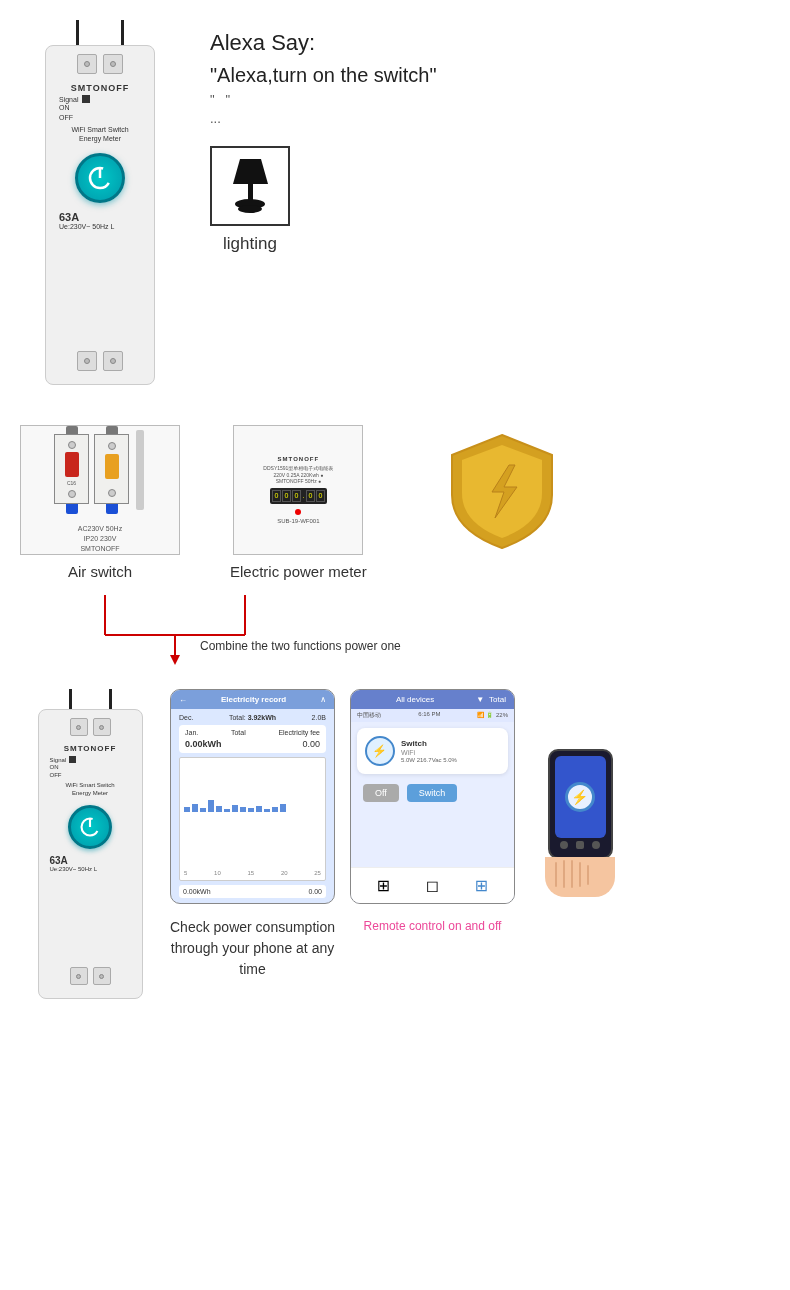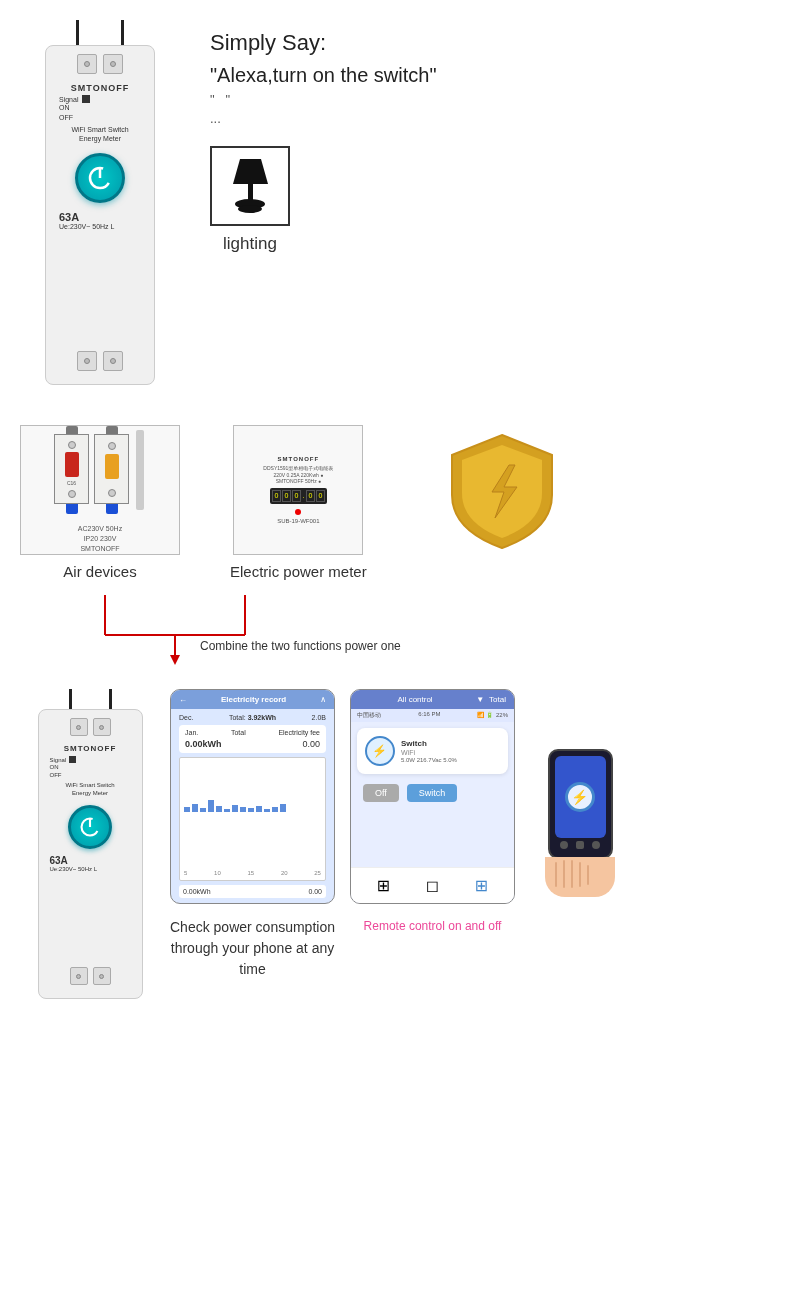--- a/index.html
+++ b/index.html
@@ -249,21 +249,21 @@
               <div style="width:6px;height:6px;border:1px solid #888;border-radius:50%;background:#bbb;"></div>
             </div>
           <div style="width:20px; height:20px; background:#ddd; border:1px solid #aaa; border-radius:2px; display:flex; align-items:center; justify-content:center;">
               <div style="width:6px;height:6px;border:1px solid #888;border-radius:50%;background:#bbb;"></div>
             </div>
         </div>
       </div>
     </div>
 
     <div class="alexa-section">
-      <div class="alexa-title">Simply Say:</div>
+      <div class="alexa-title">Alexa Say:</div>
       <div class="alexa-quote">"Alexa,turn on the switch"</div>
       <div style="font-size:13px; color:#555; margin-bottom:4px;">" &nbsp; "</div>
       <div style="font-size:13px; color:#555; margin-bottom:20px;">...</div>
 
       <div class="appliance-icons">
 
         <div class="appliance-item">
           <div class="appliance-icon-box">
             <svg width="55" height="65" viewBox="0 0 55 65">
 
@@ -315,21 +315,21 @@
           <div style="width:12px; height:100%; display:flex; flex-direction:column; justify-content:center;">
               <div style="width:8px; height:80px; background:#ccc; border-radius:2px; margin:auto;"></div>
             </div>
         </div>
         <div style="font-size:7px; color:#555; text-align:center; margin-top:5px; padding:0 3px; line-height:1.4;">
           <div>AC230V  50Hz</div>
           <div>IP20  230V</div>
           <div>SMTONOFF</div>
         </div>
       </div>
-      <div class="device-caption">Air devices</div>
+      <div class="device-caption">Air switch</div>
     </div>
 
     <div style="display:flex; flex-direction:column; align-items:center; margin-left:20px;">
       <div class="energy-meter-box" style="flex-direction:column; gap:3px; padding:8px;">
         <div style="font-size:6px; font-weight:bold; color:#333; letter-spacing:1px;">SMTONOFF</div>
         <div style="width:90px; font-size:5px; color:#555; text-align:center; line-height:1.3;">
           DDSY1591型单相电子式电能表<br>
           220V   0.25A   220Kwh ●<br>
           SMTONOFF 50Hz ●
         </div>
@@ -472,21 +472,21 @@
 
             <div style="display:flex; justify-content:space-between; font-size:7px; color:#333; background:white; border-radius:3px; padding:3px 4px;">
               <span>0.00kWh</span>
               <span>0.00</span>
             </div>
           </div>
         </div>
 
         <div style="width:165px; height:215px; border-radius:10px; overflow:hidden; border:1.5px solid #888; background:#e8eeff; display:flex; flex-direction:column;">
           <div style="background:#6680cc; padding:5px 8px; display:flex; align-items:center; justify-content:space-between;">
-            <span style="color:white; font-size:8px; flex:1; text-align:center;">All control</span>
+            <span style="color:white; font-size:8px; flex:1; text-align:center;">All devices</span>
             <span style="color:white; font-size:8px; margin:0 5px;">▼</span>
             <span style="color:white; font-size:8px;">Total</span>
           </div>
 
           <div style="display:flex; justify-content:space-between; padding:2px 6px; font-size:6px; color:#555; background:#e0e8ff;">
             <span>中国移动</span>
             <span>6:16 PM</span>
             <span>📶 🔋 22%</span>
           </div>
 

